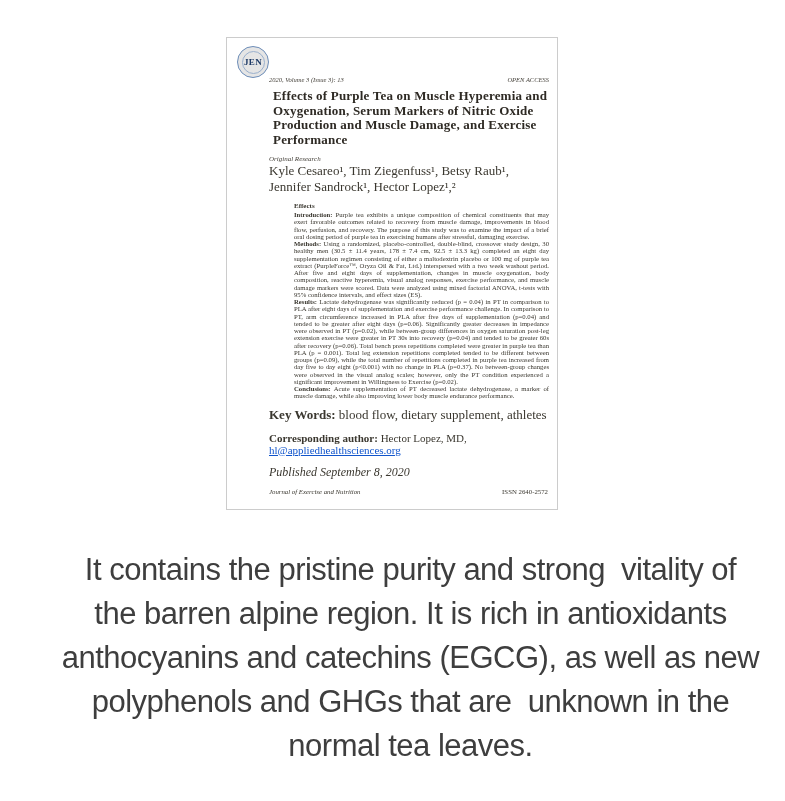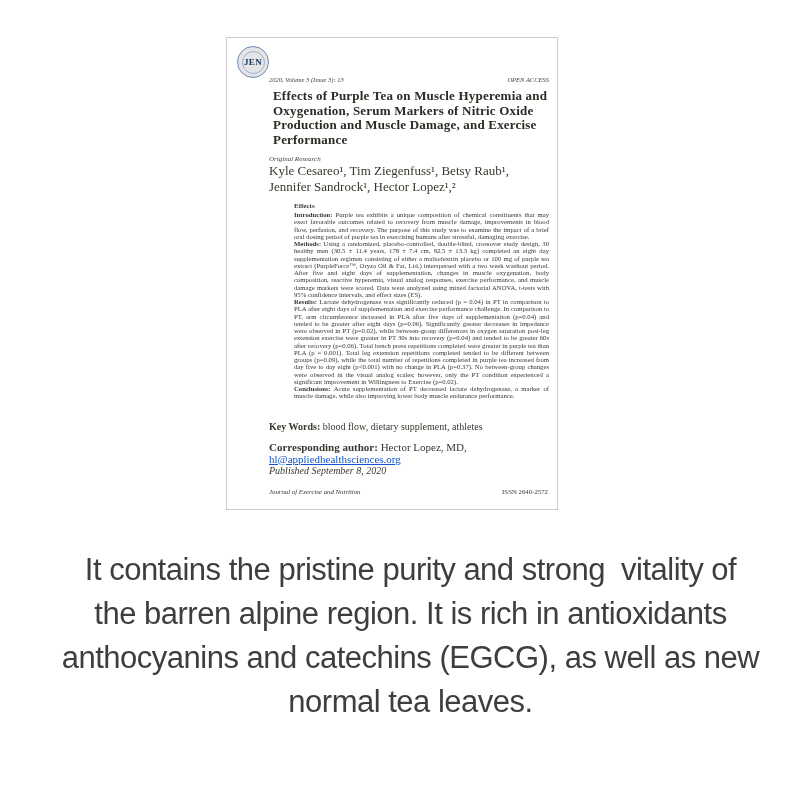--- a/index.html
+++ b/index.html
@@ -57,25 +57,25 @@
   .authors { font-size: 13px; color: #3a372f; }
   .affils { margin-top: 9px; font-size: 7px; line-height: 8px; color: #3a372f; }
   .abstract {
     margin: 8px 0 0 25px;
     font-size: 6.7px; line-height: 7.25px;
     text-align: justify; color: #3a372f;
   }
   .abs-heading { font-weight: bold; font-size: 7px; margin-bottom: 1px; }
   .abstract p { margin: 0; }
   .abs-label { font-weight: bold; }
-  .kw-line { margin-top: 21px; font-size: 10px; }
+  .kw-line { margin-top: 7px; font-size: 13px; }
   .kw-label, .corr-label { font-weight: bold; }
   .corr-line { margin-top: 9px; font-size: 11px; }
   .email-link { color: #1155cc; text-decoration: underline; cursor: pointer; }
-  .published-line { font-size: 10px; font-style: italic; }
+  .published-line { margin-top: 9px; font-size: 12px; font-style: italic; }
   .paper-footer {
     position: absolute; left: 42px; right: 9px; bottom: 14px;
     display: flex; justify-content: space-between;
     font-size: 6.8px; color: #3a372f;
   }
   .footer-journal { font-style: italic; }
 
   
   .caption {
     position: absolute;
@@ -138,14 +138,15 @@
     <span class="footer-journal">Journal of Exercise and Nutrition</span>
     <span>ISSN 2640-2572</span>
   </div>
 
 </div>
 
 <div class="caption">
   <div class="caption-line">It contains the pristine purity and strong  vitality of</div>
   <div class="caption-line">the barren alpine region. It is rich in antioxidants</div>
   <div class="caption-line">anthocyanins and catechins (EGCG), as well as new</div>
+  <div class="caption-line">polyphenols and GHGs that are  unknown in the</div>
   <div class="caption-line">normal tea leaves.</div>
 </div>
 
 </body></html>

